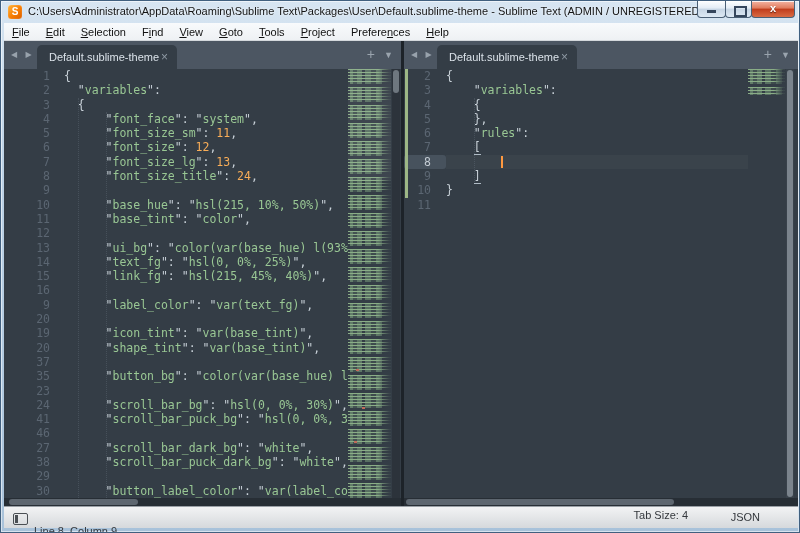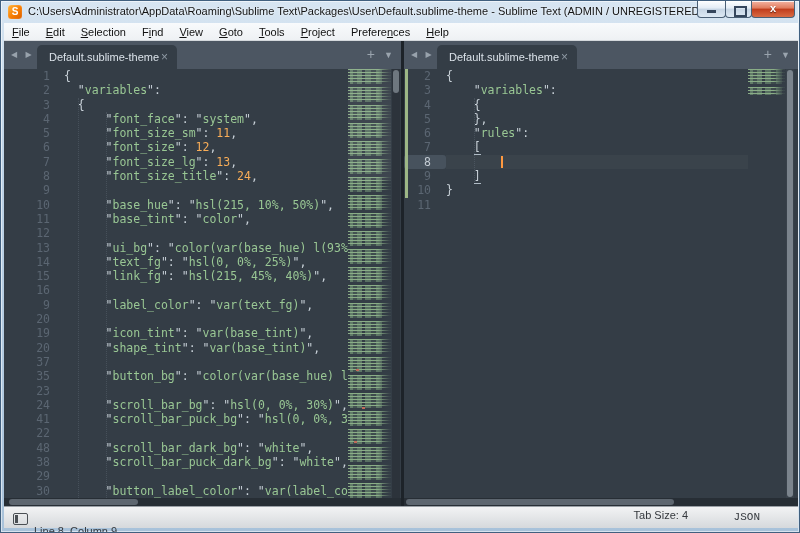--- a/index.html
+++ b/index.html
@@ -94,21 +94,21 @@
   .pane-right .hpuck{left:2px;width:268px;}
   
   .statusbar{position:absolute;left:3px;top:505px;width:794px;height:22px;
     background:linear-gradient(#f2f3f4,#d6d9dc);border-top:1px solid #9aa0a6;box-sizing:border-box;
     font-size:11px;color:#34383d;}
   .status-icon{position:absolute;left:9px;top:6px;width:13px;height:10px;border:1px solid #4a4f54;
     border-radius:2px;}
   .status-icon::after{content:"";position:absolute;left:1px;top:1px;bottom:1px;width:3px;background:#4a4f54;}
   .status-pos{position:absolute;left:30px;top:18px;}
   .status-tab{position:absolute;right:110px;top:2px;}
-  .status-syntax{position:absolute;right:38px;top:4px;font-family:Liberation Mono, monospace;}
+  .status-syntax{position:absolute;right:38px;top:4px;}
 </style>
 </head>
 <body>
 
 <div class="window">
 
   <div class="titlebar">
     <div class="app-icon">S</div>
     <div class="title-text">C:\Users\Administrator\AppData\Roaming\Sublime Text\Packages\User\Default.sublime-theme - Sublime Text (ADMIN / UNREGISTERED)</div>
   </div>
@@ -171,22 +171,22 @@
             <div class="g-row">16</div>
             <div class="g-row">9</div>
             <div class="g-row">20</div>
             <div class="g-row">19</div>
             <div class="g-row">20</div>
             <div class="g-row">37</div>
             <div class="g-row">35</div>
             <div class="g-row">23</div>
             <div class="g-row">24</div>
             <div class="g-row">41</div>
-            <div class="g-row">22</div>
-            <div class="g-row">48</div>
+            <div class="g-row">46</div>
+            <div class="g-row">27</div>
             <div class="g-row">38</div>
             <div class="g-row">29</div>
             <div class="g-row">30</div>
           </div>
         <div class="code-lines">
             <div class="c-row"><span class="tk-p">{</span></div>
             <div class="c-row"><span class="tk-p">  "</span><span class="tk-g">variables</span><span class="tk-p">":</span></div>
             <div class="c-row"><span class="tk-p">  {</span></div>
             <div class="c-row"><span class="tk-p">      "</span><span class="tk-g">font_face</span><span class="tk-p">": "</span><span class="tk-g">system</span><span class="tk-p">",</span></div>
             <div class="c-row"><span class="tk-p">      "</span><span class="tk-g">font_size_sm</span><span class="tk-p">": </span><span class="tk-o">11</span><span class="tk-p">,</span></div>

